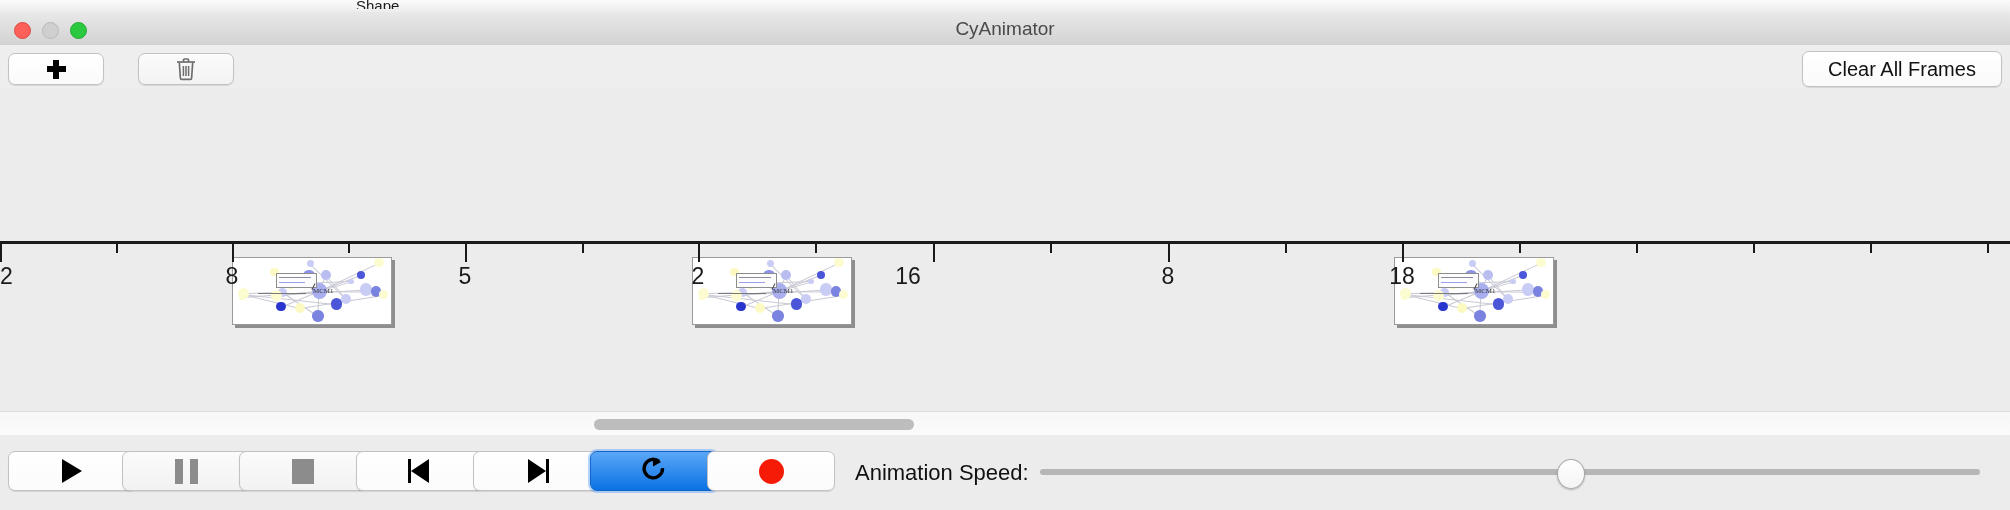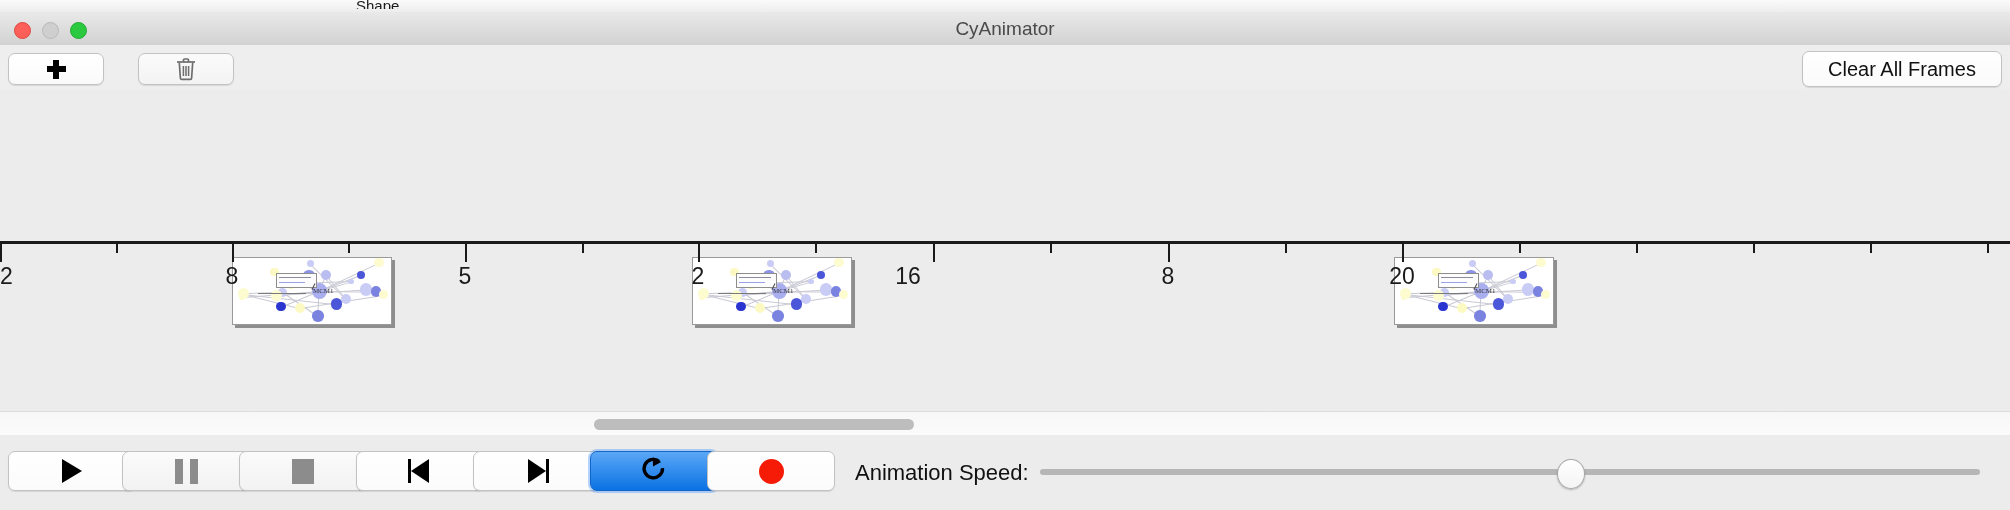--- a/index.html
+++ b/index.html
@@ -427,21 +427,21 @@
         <div class="tick tick-minor" style="left: 1870px; top: 155px;"></div>
         <div class="tick tick-minor" style="left: 1987px; top: 155px;"></div>
       </div>
     <div id="ticklabels-layer">
         <div class="tick-label" style="left: 0px; top: 174px;">12</div>
         <div class="tick-label" style="left: 232px; top: 174px;">8</div>
         <div class="tick-label" style="left: 465px; top: 174px;">5</div>
         <div class="tick-label" style="left: 698px; top: 174px;">2</div>
         <div class="tick-label" style="left: 908px; top: 174px;">16</div>
         <div class="tick-label" style="left: 1168px; top: 174px;">8</div>
-        <div class="tick-label" style="left: 1402px; top: 174px;">20</div>
+        <div class="tick-label" style="left: 1402px; top: 174px;">18</div>
       </div>
   </div>
 
   <div class="scroll-track">
     <div class="scroll-thumb" id="scroll-thumb" style="left: 594px; width: 320px;"></div>
   </div>
 
   <div class="controlbar">
     <div id="controls-layer">
         <div class="cbtn" style="left: 8px;">

